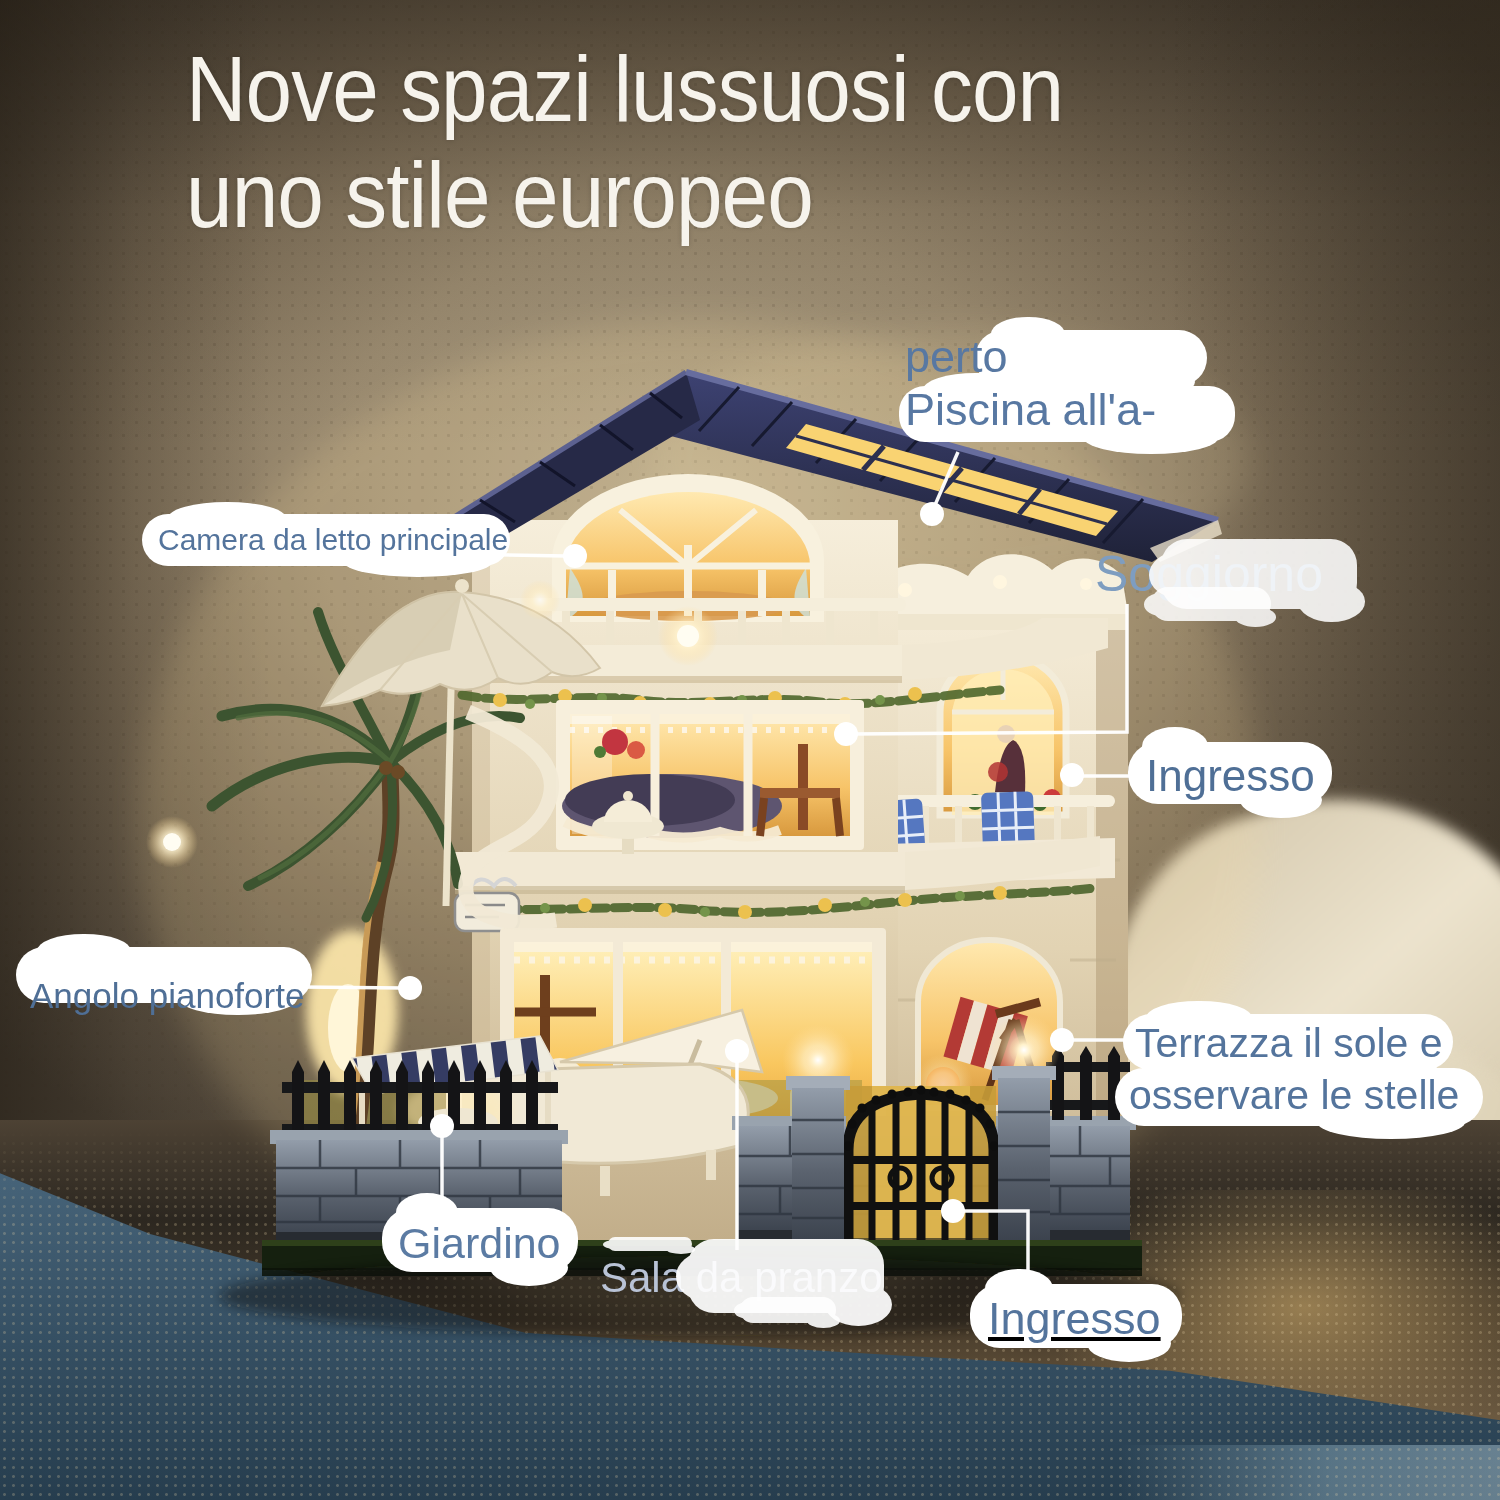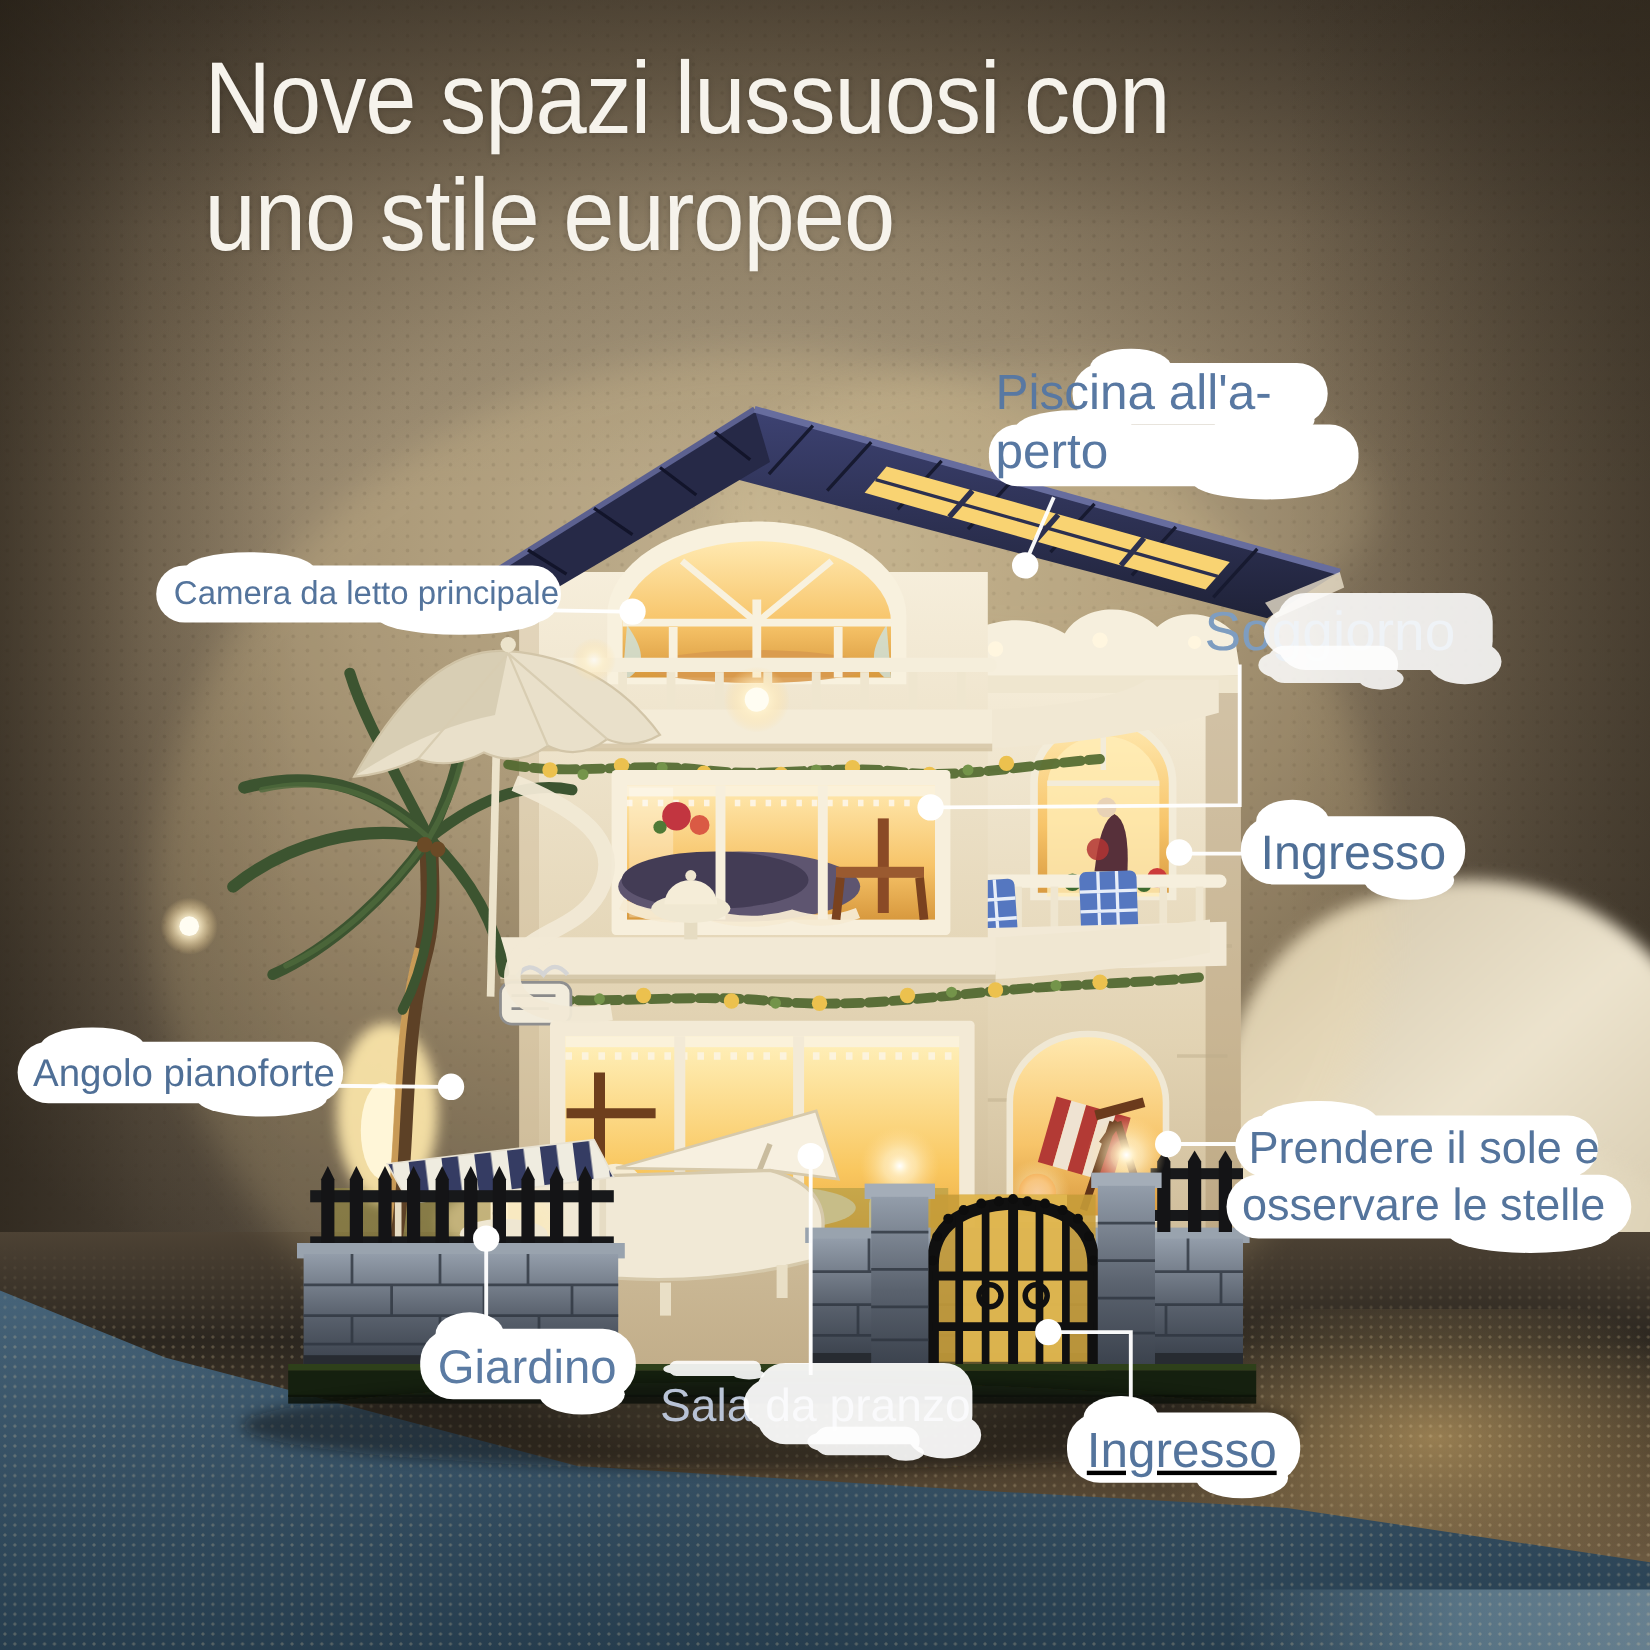--- a/index.html
+++ b/index.html
@@ -514,22 +514,22 @@
 
   <div class="page-title">
     <div>Nove spazi lussuosi con</div>
     <div>uno stile europeo</div>
   </div>
 
   <div class="callout" style="left:905px;top:330px;">
     <div class="blob" style="left:70px;top:0px;width:232px;height:56px;"></div>
     <div class="blob" style="left:-6px;top:56px;width:336px;height:56px;border-radius:26px;"></div>
     <div class="callout-text" style="font-size:45px;color:#5878a2;">
+      <div>perto</div>
       <div>Piscina all'a-</div>
-      <div>perto</div>
     </div>
   </div>
 
   <div class="callout" style="left:118px;top:522px;margin-left:40px;">
     <div class="blob" style="left:-16px;top:-8px;width:368px;height:52px;"></div>
     <div class="callout-text" style="font-size:30px;color:#54749c;">Camera da letto principale</div>
   </div>
 
   <div class="callout" style="left:1095px;top:545px;">
     <div class="callout-text" style="font-size:50px;color:#7e9dc0;">Soggiorno</div>
@@ -537,28 +537,28 @@
     <div class="blob-over" style="left:56px;top:42px;width:120px;height:34px;opacity:.85;"></div>
   </div>
 
   <div class="callout" style="left:1146px;top:750px;">
     <div class="blob" style="left:-18px;top:-8px;width:204px;height:62px;"></div>
     <div class="callout-text" style="font-size:44px;color:#4f6f96;">Ingresso</div>
   </div>
 
   <div class="callout" style="left:30px;top:955px;">
     <div class="blob" style="left:-14px;top:-8px;width:296px;height:56px;"></div>
-    <div class="callout-text" style="font-size:35px;color:#4f6f96;">Angolo pianoforte</div>
+    <div class="callout-text" style="font-size:35px;color:#4f6f96;margin-top:20px;">Angolo pianoforte</div>
   </div>
 
   <div class="callout" style="left:1135px;top:1018px;">
     <div class="blob" style="left:-12px;top:-4px;width:330px;height:56px;"></div>
     <div class="blob" style="left:-20px;top:50px;width:368px;height:58px;"></div>
     <div class="callout-text" style="font-size:41px;color:#54749c;line-height:1.26;">
-      <div>Prendere il sole e</div>
+      <div>Terrazza il sole e</div>
       <div style="margin-left:-6px;">osservare le stelle</div>
     </div>
   </div>
 
   <div class="callout" style="left:352px;top:1218px;margin-left:46px;">
     <div class="blob" style="left:-16px;top:-10px;width:196px;height:64px;"></div>
     <div class="callout-text" style="font-size:43px;color:#5b7ba3;">Giardino</div>
   </div>
 
   <div class="callout" style="left:600px;top:1253px;">

